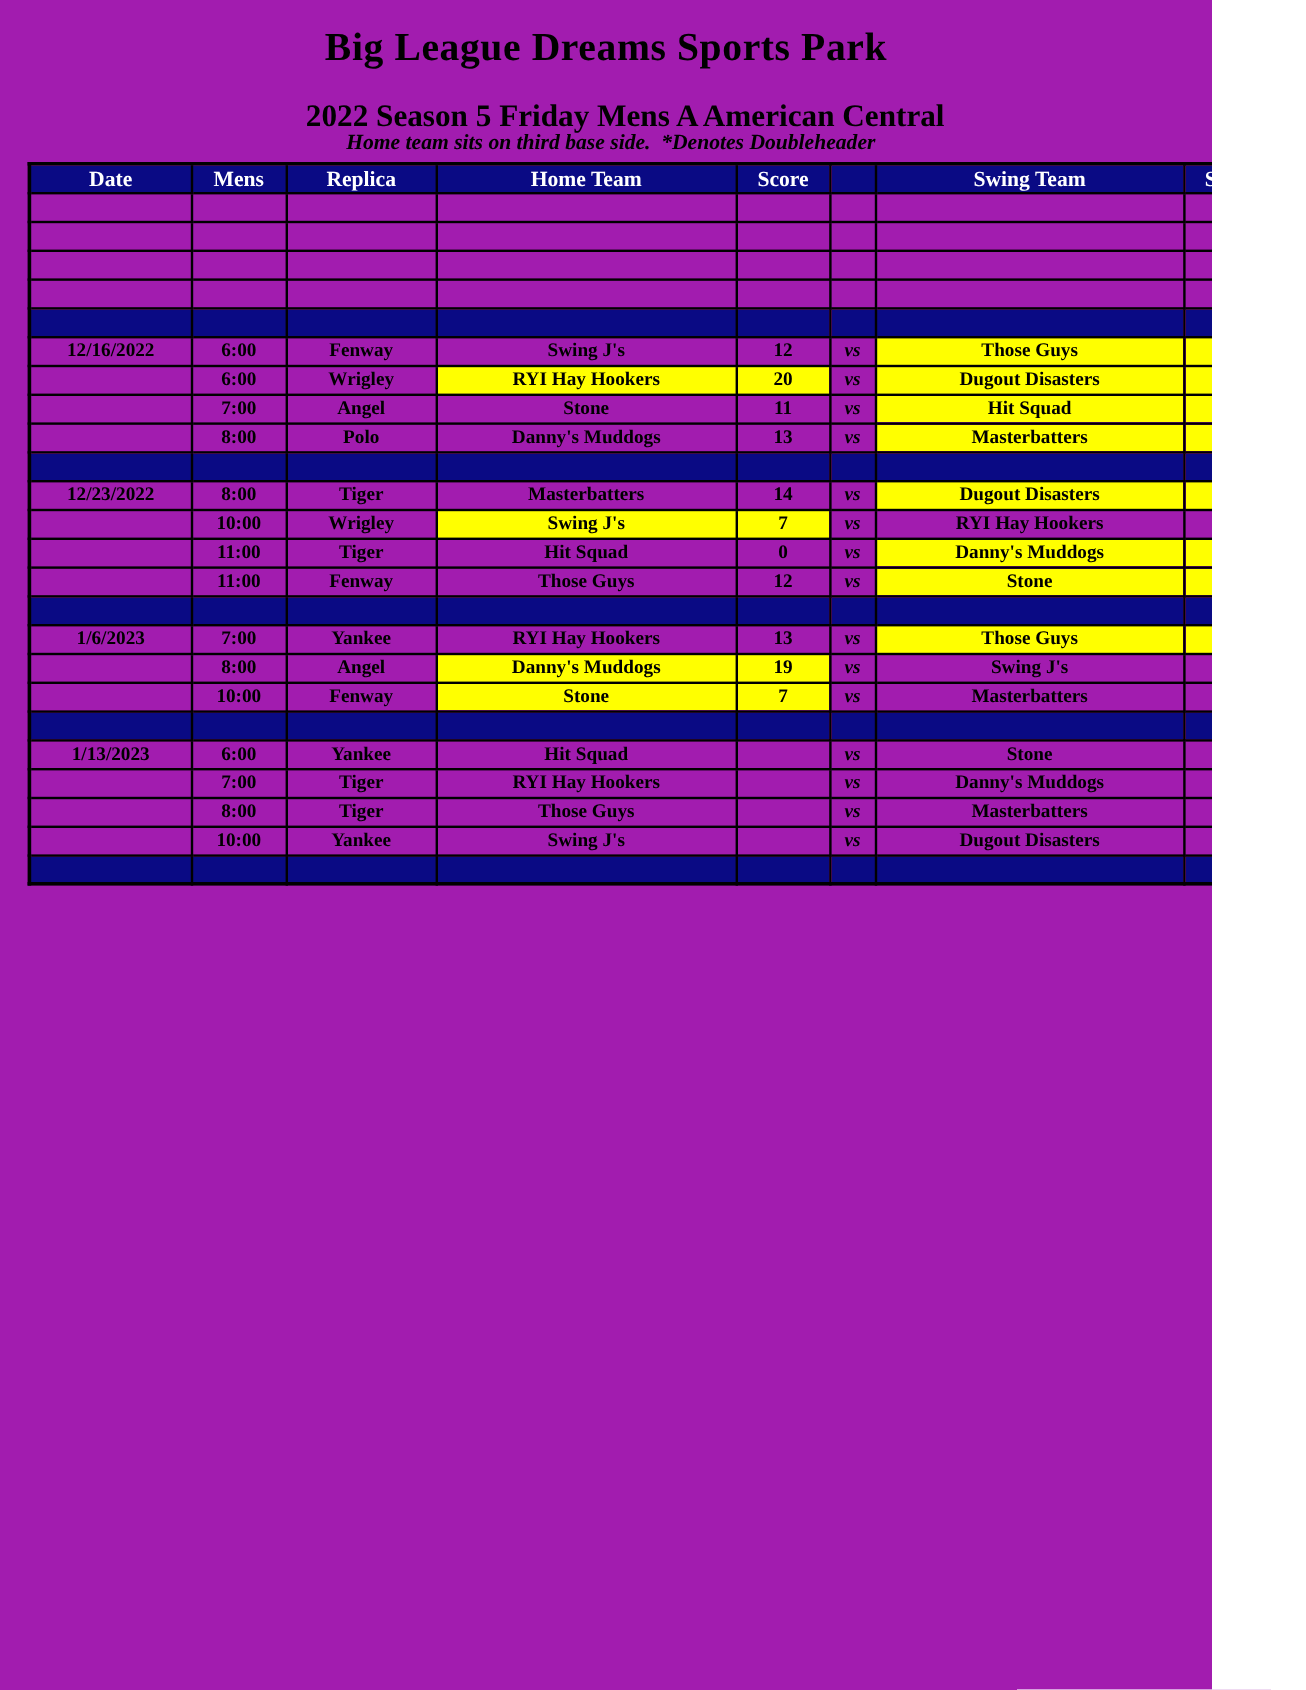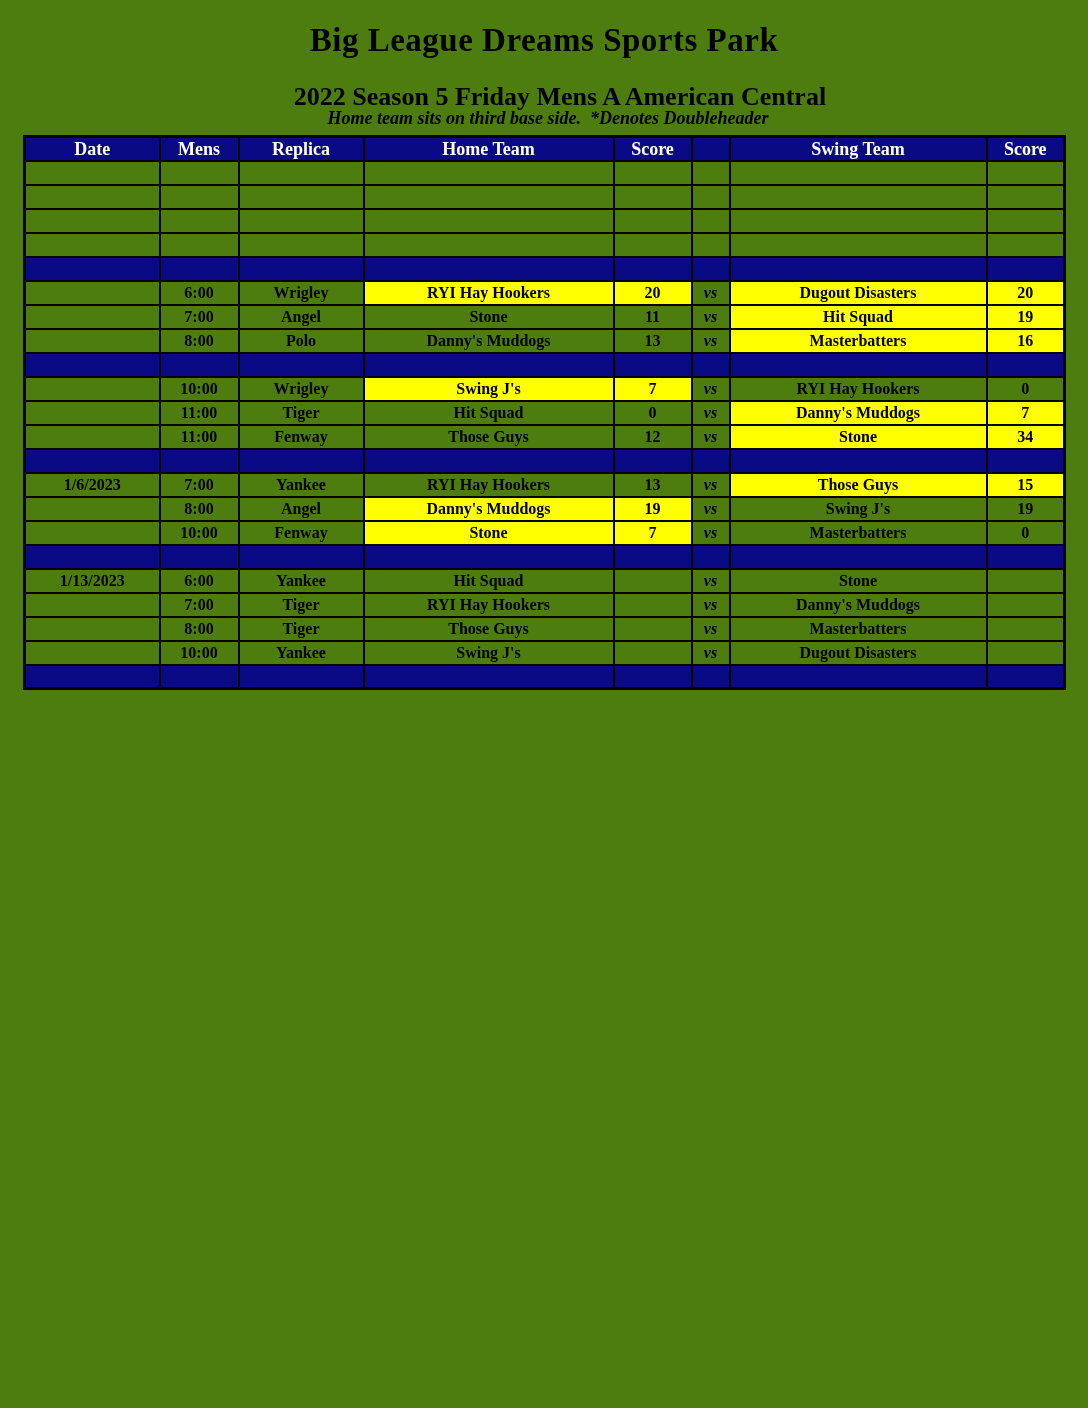--- a/index.html
+++ b/index.html
@@ -4,23 +4,23 @@
 <style>
   :root {
     --navy: #0a0a84;
     --hl: #ffff00;
     --border: #000000;
   }
   * { box-sizing: border-box; }
   html, body { margin: 0; padding: 0; background: #ffffff; }
   .page {
     position: relative;
-    width: 1088px;
+    width: 1010px;
     height: 1408px;
-    background: #4d7c0f;
+    background: #a21caf;
     font-family: "Liberation Serif", serif;
     color: #000000;
     overflow: hidden;
   }
   .title {
     position: absolute;
     top: 22px; left: 0;
     width: 100%;
     text-align: center;
     font-size: 33px;
@@ -155,20 +155,30 @@
           <td></td>
           <td></td>
           <td></td>
           <td></td>
           <td></td>
           <td></td>
           <td></td>
           <td></td>
         </tr>
         <tr>
+          <td>12/16/2022</td>
+          <td>6:00</td>
+          <td>Fenway</td>
+          <td>Swing J's</td>
+          <td>12</td>
+          <td class="vs-cell">vs</td>
+          <td class="hl">Those Guys</td>
+          <td class="hl">22</td>
+        </tr>
+        <tr>
           <td></td>
           <td>6:00</td>
           <td>Wrigley</td>
           <td class="hl">RYI Hay Hookers</td>
           <td class="hl">20</td>
           <td class="vs-cell">vs</td>
           <td class="hl">Dugout Disasters</td>
           <td class="hl">20</td>
         </tr>
         <tr>
@@ -193,20 +203,30 @@
         </tr>
         <tr class="separator-row">
           <td></td>
           <td></td>
           <td></td>
           <td></td>
           <td></td>
           <td></td>
           <td></td>
           <td></td>
+        </tr>
+        <tr>
+          <td>12/23/2022</td>
+          <td>8:00</td>
+          <td>Tiger</td>
+          <td>Masterbatters</td>
+          <td>14</td>
+          <td class="vs-cell">vs</td>
+          <td class="hl">Dugout Disasters</td>
+          <td class="hl">20</td>
         </tr>
         <tr>
           <td></td>
           <td>10:00</td>
           <td>Wrigley</td>
           <td class="hl">Swing J's</td>
           <td class="hl">7</td>
           <td class="vs-cell">vs</td>
           <td>RYI Hay Hookers</td>
           <td>0</td>

